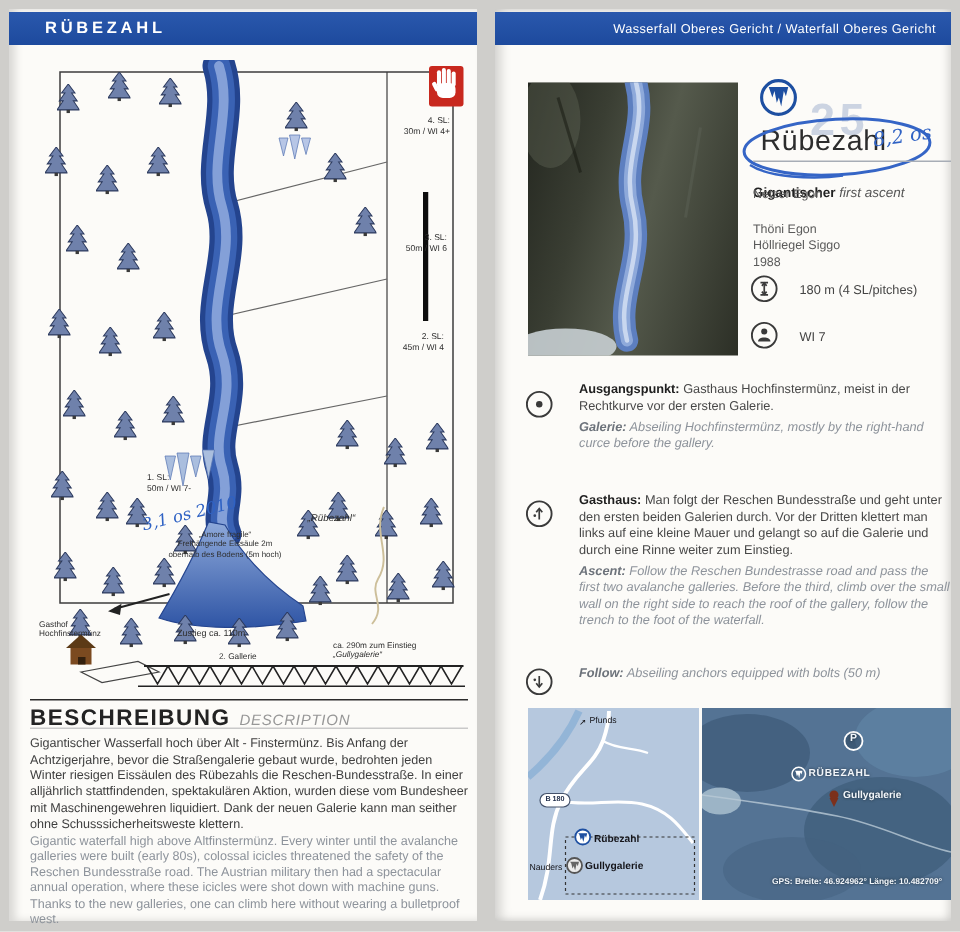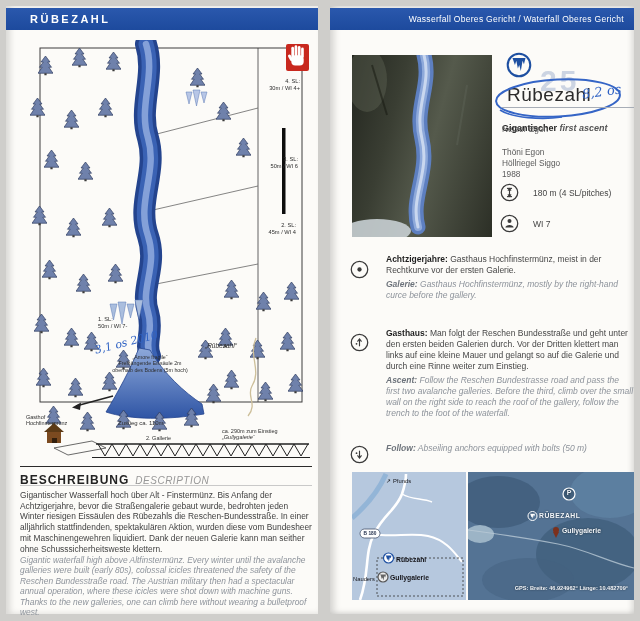--- a/index.html
+++ b/index.html
@@ -10,28 +10,28 @@
   .page-right{left:330px;width:304px;box-shadow:inset 4px 0 7px rgba(0,0,0,.16), inset -3px 0 5px rgba(0,0,0,.10)}
   .bar{position:absolute;top:8px;height:22px;background:linear-gradient(180deg,#2a58ad,#1d4a9d);color:#fff}
   .bar-left{left:6px;width:312px}
   .bar-right{left:330px;width:304px}
   .bar-left .t{position:absolute;left:24px;top:5px;font-size:11px;font-weight:bold;letter-spacing:2.5px}
   .bar-right .t{position:absolute;right:10px;top:6px;font-size:8.5px;letter-spacing:.3px}
   .lbl{position:absolute;color:#2f2f2f;line-height:1.18}
   .pl{font-size:5.7px;text-align:right}
   .sm{font-size:5.5px}
   .hand{font-family:"DejaVu Serif",serif;font-style:italic;color:#2f62c4}
-  .desc-h-de{font-size:12px;font-weight:bold;color:#232323;letter-spacing:1px}
+  .desc-h-de{font-size:15px;font-weight:bold;color:#232323;letter-spacing:1px}
   .desc-h-en{font-size:10px;font-style:italic;color:#979797;letter-spacing:.5px;margin-left:6px}
   .body-de{font-size:8.4px;line-height:10.7px;color:#3f3f3f}
-  .body-en{font-size:8.4px;line-height:10.4px;color:#8d939b;font-style:italic}
+  .body-en{font-size:8.4px;line-height:10.4px;color:#8d939b;}
   .rtitle{font-size:19px;color:#2c2c2c;letter-spacing:.5px}
   .num25{font-size:30px;font-weight:bold;color:#ccd4e2;letter-spacing:3px}
   .fa{font-size:9px;color:#222}
-  .fa i{color:#555;font-weight:bold}
+  .fa i{color:#555;font-weight:normal}
   .pname{font-size:8.3px;color:#5a5a5a;line-height:11px}
   .inforow{font-size:8.5px;color:#444}
   .stext p{margin:0 0 3px 0}
   .stext .de{font-size:8.5px;line-height:11px;color:#474747}
   .stext .de b{color:#1f1f1f}
   .stext .en{font-size:8.5px;line-height:11px;color:#8d939b;font-style:italic}
   .stext .en b{color:#6d737b}
   .maplbl{position:absolute;font-weight:bold;color:#15151a}
   .wlbl{position:absolute;font-weight:bold;color:#f2f6fa;text-shadow:0 0 2px rgba(0,0,0,.6)}
 </style>
@@ -250,22 +250,22 @@
     <circle cx="15" cy="11" r="3.2" fill="#3a3a3a"></circle>
     <path d="M8.5 21.5 C8.5 16 21.5 16 21.5 21.5 Z" fill="#3a3a3a"></path>
   </svg>
   <div class="a inforow" style="left:533px;top:219px">WI 7</div>
 
   <svg class="a" style="left:350px;top:260px" width="19" height="19" viewBox="0 0 30 30">
     <circle cx="15" cy="15" r="13" fill="none" stroke="#3a3a3a" stroke-width="2"></circle>
     <circle cx="15" cy="15" r="3.4" fill="#3a3a3a"></circle>
   </svg>
   <div class="a stext" style="left:386px;top:254px;width:248px">
-    <p class="de"><b>Achtzigerjahre:</b> <span>Gasthaus Hochfinstermünz, meist in der Rechtkurve vor der ersten Galerie.</span></p>
-    <p class="en"><b>Galerie:</b> <span>Gasthaus Hochfinstermünz, mostly by the right-hand curce before the gallery.</span></p>
+    <p class="de"><b>Ausgangspunkt:</b> <span>Gasthaus Hochfinstermünz, meist in der Rechtkurve vor der ersten Galerie.</span></p>
+    <p class="en"><b>Galerie:</b> <span>Abseiling Hochfinstermünz, mostly by the right-hand curce before the gallery.</span></p>
   </div>
 
   <svg class="a" style="left:350px;top:333px" width="19" height="19" viewBox="0 0 30 30">
     <circle cx="15" cy="15" r="13" fill="none" stroke="#3a3a3a" stroke-width="2"></circle>
     <g stroke="#3a3a3a" stroke-width="1.8" fill="none">
         <line x1="15" y1="21" x2="15" y2="10"></line>
         <path d="M11.8 13.5 L15 9.5 L18.2 13.5"></path>
       </g>
     <circle cx="10.3" cy="17" r="1.4" fill="#3a3a3a"></circle>
   </svg>

